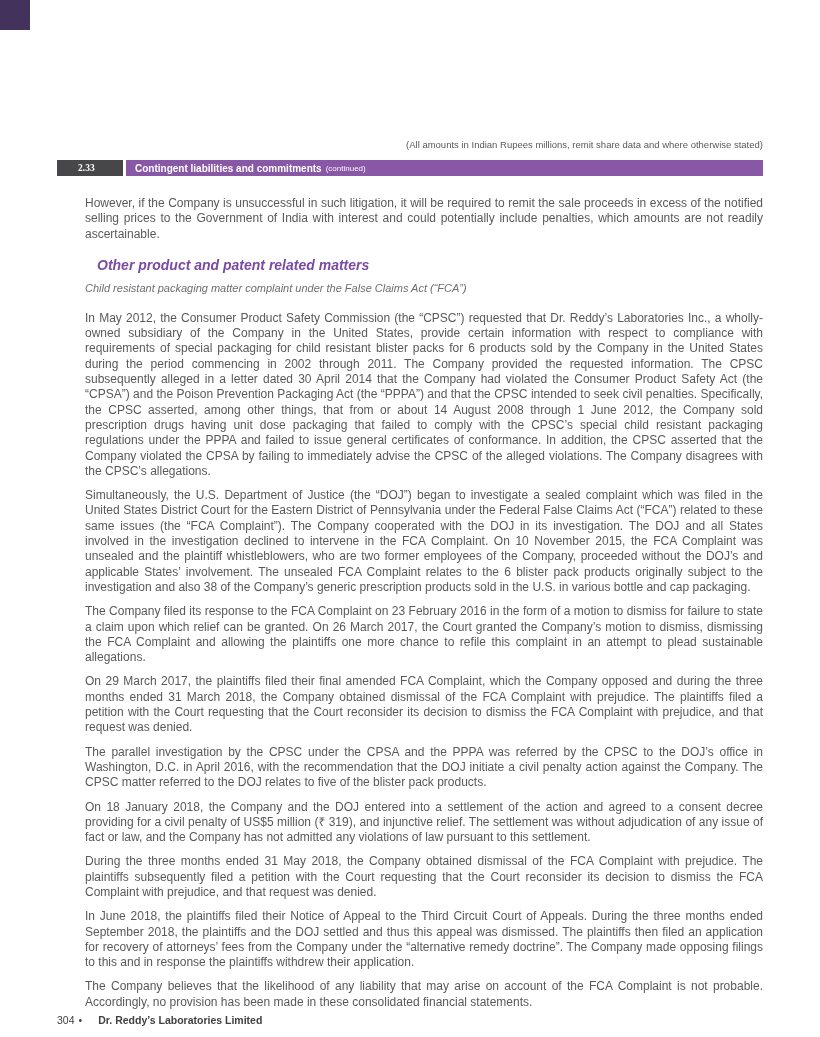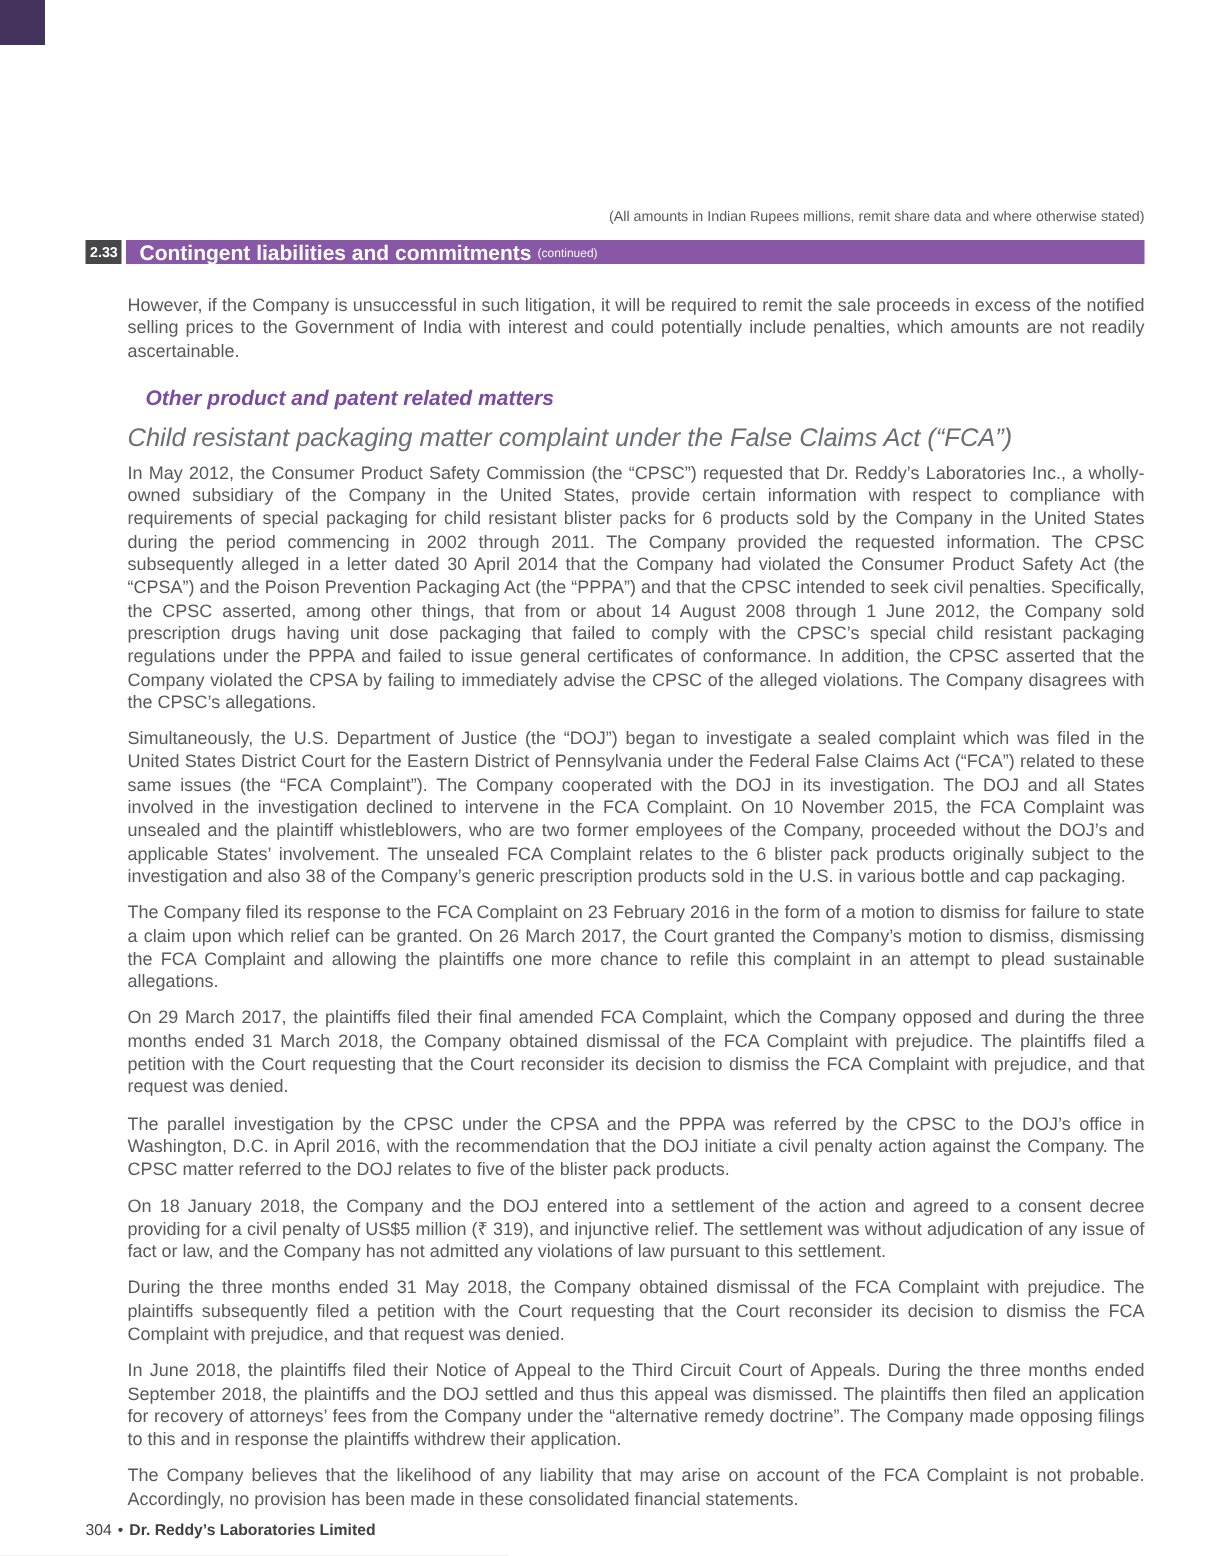--- a/index.html
+++ b/index.html
@@ -40,36 +40,37 @@
     top: 160px; left: 57px; right: 57px;
     height: 16px;
     display: flex;
     align-items: stretch;
   }
   .section-number {
     background: var(--section-number-bg, #474649);
     color: #ffffff;
     font-size: 9.5px;
     font-weight: bold;
-    width: 24px;
+    width: 66px;
     display: flex;
     align-items: center;
-    padding-left: 3px;
+    padding-left: 21px;
     margin-right: 3px;
+    font-family: Liberation Serif, serif;
   }
   .section-title-bar {
     flex: 1;
     background: var(--accent, #8857a6);
     color: #ffffff;
     display: flex;
     align-items: center;
     padding-left: 9px;
   }
   .section-title {
-    font-size: 14px;
+    font-size: 10px;
     font-weight: bold;
     margin-right: 4px;
   }
   .section-continued {
     font-size: 8px;
     opacity: 0.95;
   }
   .content {
     position: absolute;
     top: 190px;
@@ -84,35 +85,35 @@
     color: var(--text, #58595b);
   }
   .purple-heading {
     margin: 15px 0 9px 12px;
     font-size: 14px;
     font-weight: bold;
     font-style: italic;
     color: var(--heading, #7a4ba1);
   }
   .italic-subheading {
-    margin: 0 0 6px 0;
-    font-size: 17px;
+    margin: 0 0 17px 0;
+    font-size: 11px;
     font-weight: normal;
     font-style: italic;
     color: #6d6e71;
   }
   .footer {
     position: absolute;
     left: 57px;
     bottom: 11px;
     font-size: 10.5px;
     color: var(--title, #414042);
   }
   .footer .bullet { margin: 0 4px; }
-  .footer .company { font-weight: bold; }
+  .footer .company { font-weight: bold; margin-left: 12px; }
 </style>
 </head>
 <body>
 
 <div class="page">
 
   <div class="corner-square"></div>
 
 
   <div class="amounts-note">(All amounts in Indian Rupees millions, remit share data and where otherwise stated)</div>

